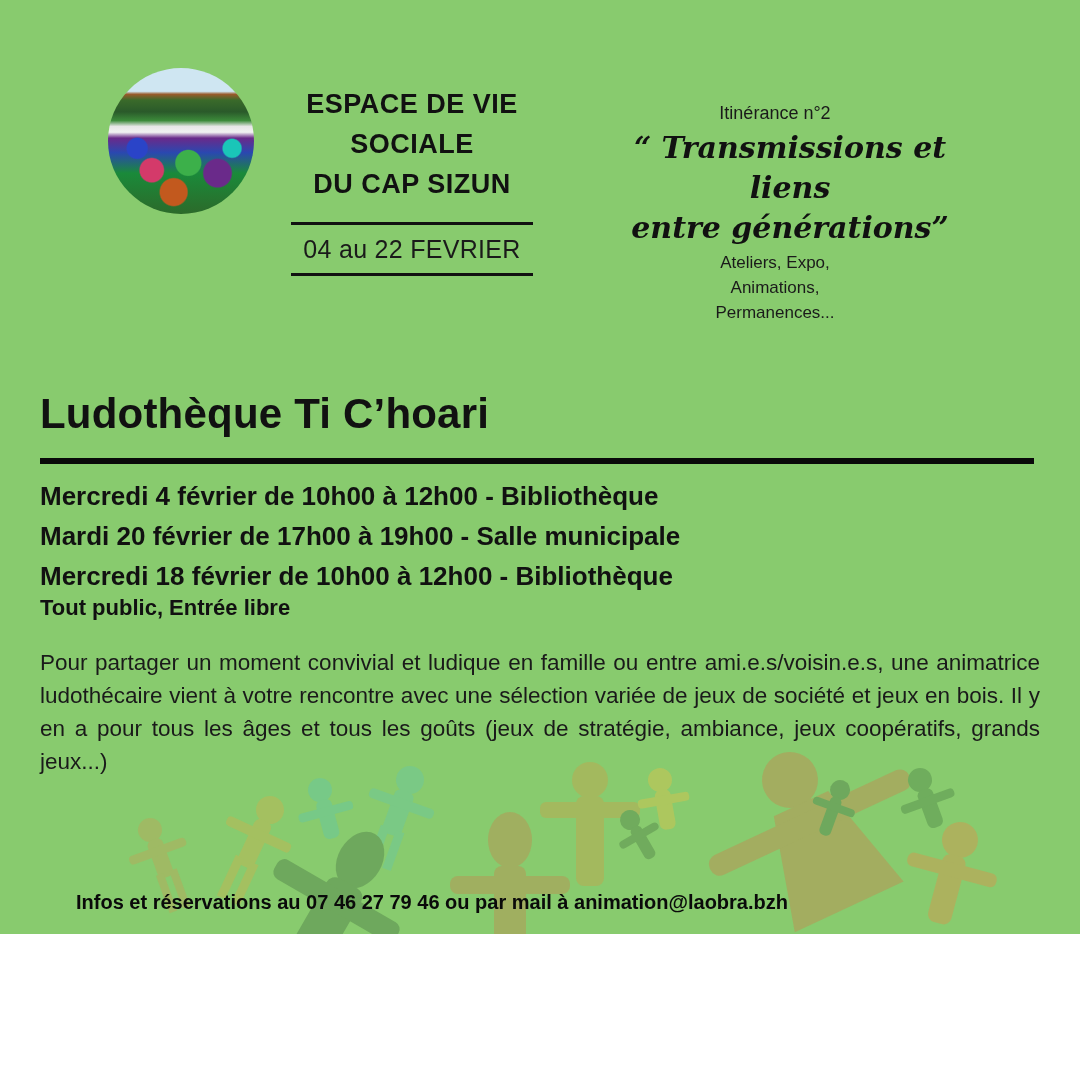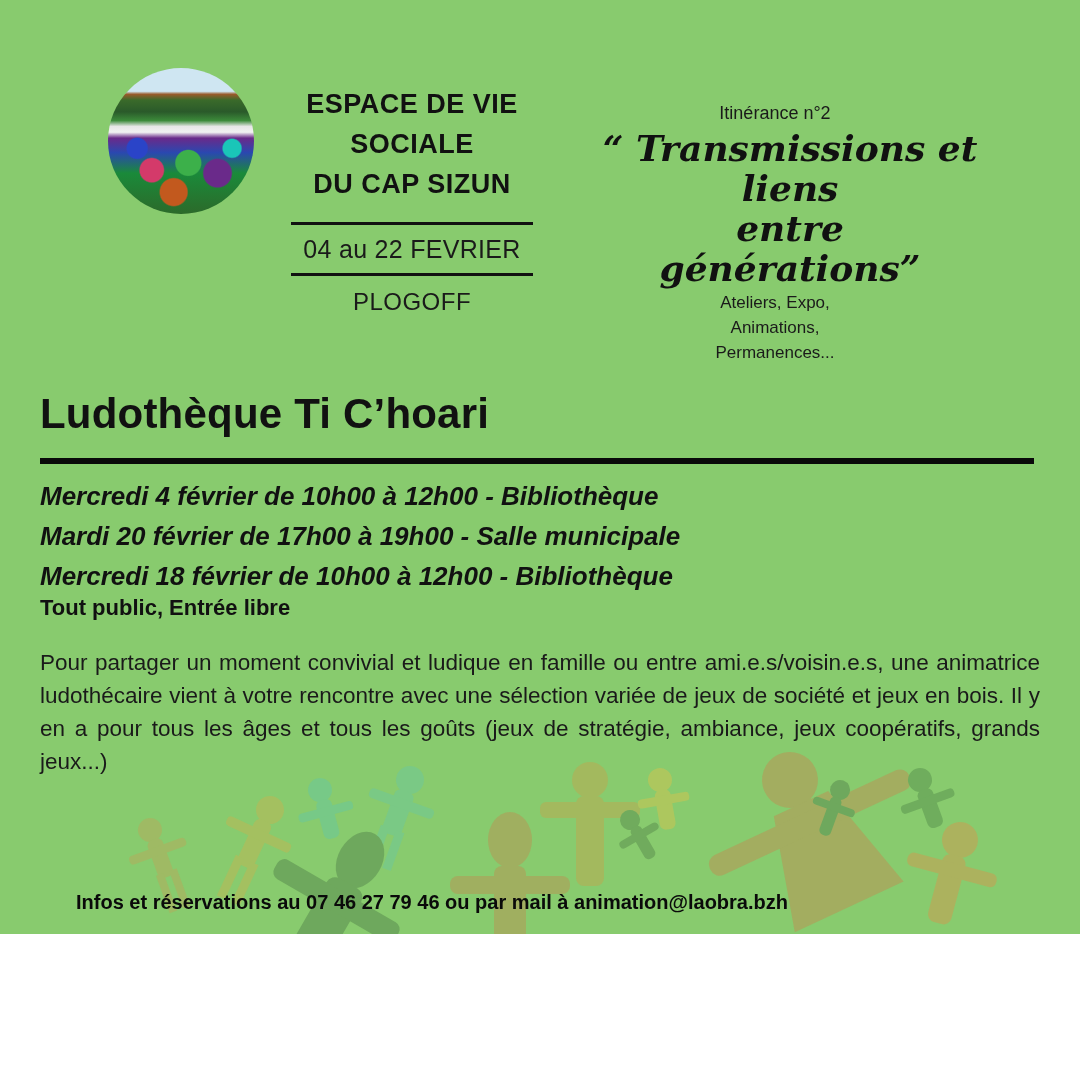--- a/index.html
+++ b/index.html
@@ -32,29 +32,29 @@
     .title-block .t1 { font-weight: 700; font-size: 27px; line-height: 40px; letter-spacing: 0.5px; color: #111; }
     .title-block .rule { width: 242px; height: 3px; background: #111; margin: 0 auto; }
     .title-block .rule.r1 { margin-top: 18px; }
     .title-block .dates { font-size: 25px; line-height: 48px; color: #1a1a1a; letter-spacing: 0.3px; }
     .title-block .place { font-size: 24px; line-height: 24px; margin-top: 14px; color: #1a1a1a; letter-spacing: 0.5px; }
 
     .itin { position: absolute; left: 600px; top: 100px; width: 380px; text-align: center; z-index: 2; }
     .itin .num { font-size: 18px; line-height: 26px; color: #1a1a1a; margin-left: -30px; }
     .itin .quote {
       font-family: "DejaVu Serif", serif; font-style: italic; font-weight: 700;
-      font-size: 36px; line-height: 40px; color: #111; margin-top: 2px;
+      font-size: 30px; line-height: 40px; color: #111; margin-top: 2px;
     }
     .itin .sub { font-size: 17px; line-height: 25px; color: #1a1a1a; margin-top: 2px; margin-left: -30px; }
 
     
     .main { position: absolute; left: 40px; top: 388px; width: 1000px; z-index: 2; }
     .main h1 { font-size: 42px; font-weight: 700; line-height: 52px; color: #111; letter-spacing: 0.2px; }
     .main .hr { width: 994px; height: 6px; background: #0a0a0a; margin-top: 18px; }
-    .sessions { margin-top: 12px; font-style: italic; }
+    .sessions { margin-top: 12px; }
     .session { font-size: 26px; font-weight: 700; line-height: 40px; color: #111; white-space: nowrap; }
     .audience { font-size: 22px; font-weight: 700; line-height: 32px; color: #111; margin-top: -4px; }
     .desc {
       font-size: 22.5px; line-height: 33px; color: #1a1a1a; text-align: justify; margin-top: 22px; width: 1000px;
     }
 
     .contact {
       position: absolute; left: 76px; top: 886px; z-index: 2;
       font-size: 20px; font-weight: 700; line-height: 32px; color: #0a0a0a; white-space: nowrap;
     }
@@ -150,21 +150,20 @@
 
   <div class="photo"></div>
 
   <div class="title-block">
     <div class="t1">ESPACE DE VIE</div>
     <div class="t1">SOCIALE</div>
     <div class="t1">DU CAP SIZUN</div>
     <div class="rule r1"></div>
     <div class="dates">04 au 22 FEVRIER</div>
     <div class="rule"></div>
-    <div class="place">PLOGOFF</div>
   </div>
 
   <div class="itin">
     <div class="num">Itinérance n°2</div>
     <div class="quote">“ Transmissions et liens</div>
     <div class="quote" style="margin-top:0">entre générations”</div>
     <div class="sub">Ateliers, Expo,</div>
     <div class="sub" style="margin-top:0">Animations,</div>
     <div class="sub" style="margin-top:0">Permanences...</div>
   </div>

